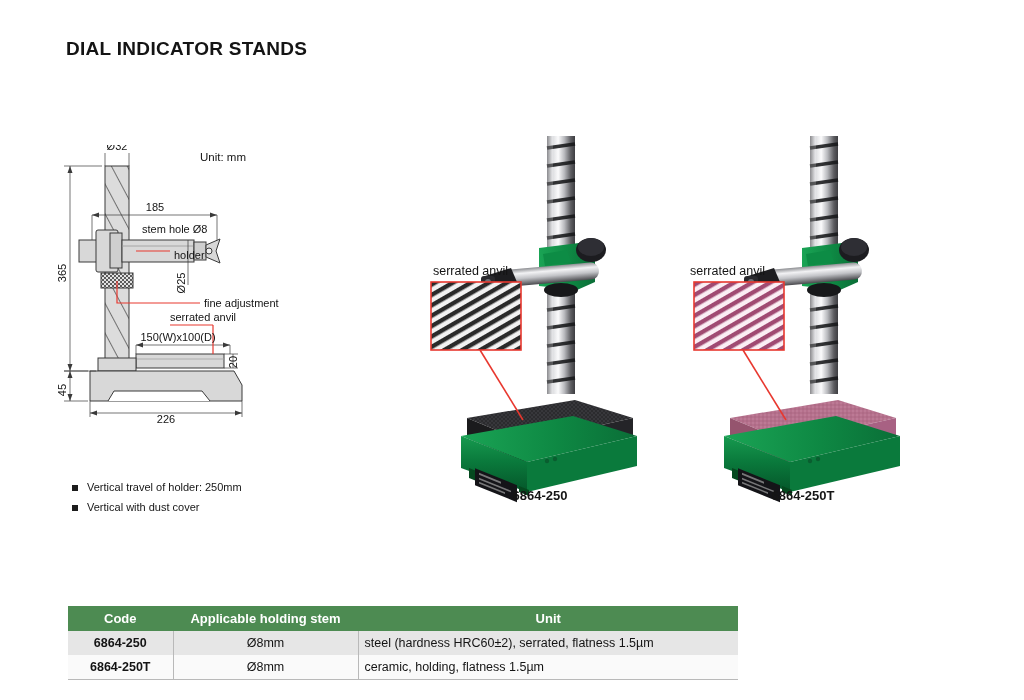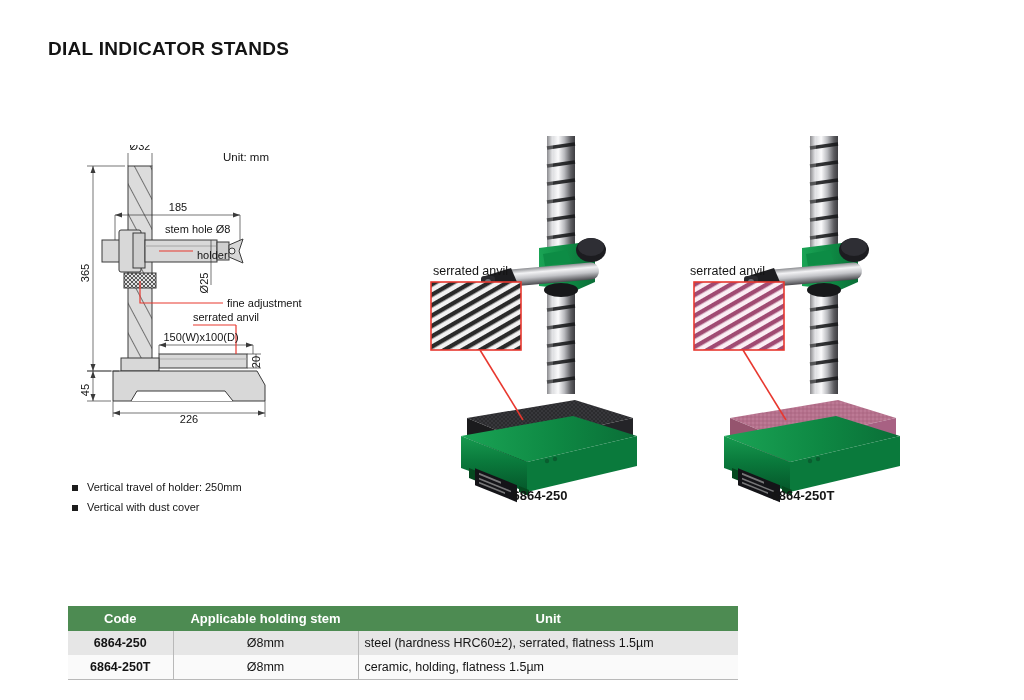--- a/index.html
+++ b/index.html
@@ -8,27 +8,27 @@
     width: 1024px; height: 700px;
     background: #ffffff;
     font-family: "Liberation Sans", sans-serif;
     color: #1a1a1a;
     overflow: hidden;
   }
   #page { position: relative; width: 1024px; height: 700px; }
 
   
   #page-title {
-    position: absolute; left: 48px; top: 38px;
+    position: absolute; left: 66px; top: 38px;
     font-size: 19px; font-weight: bold; letter-spacing: .3px;
     color: #141414;
   }
 
   
-  #drawing { position: absolute; left: 75px; top: 145px; width: 280px; height: 280px; }
+  #drawing { position: absolute; left: 52px; top: 145px; width: 280px; height: 280px; }
   #drawing svg { display: block; }
 
   
   .product { position: absolute; top: 130px; width: 230px; height: 390px; }
   #product-1 { left: 425px; }
   #product-2 { left: 688px; }
   .product svg { display: block; }
 
   .caption {
     position: absolute; top: 488px; width: 230px;

